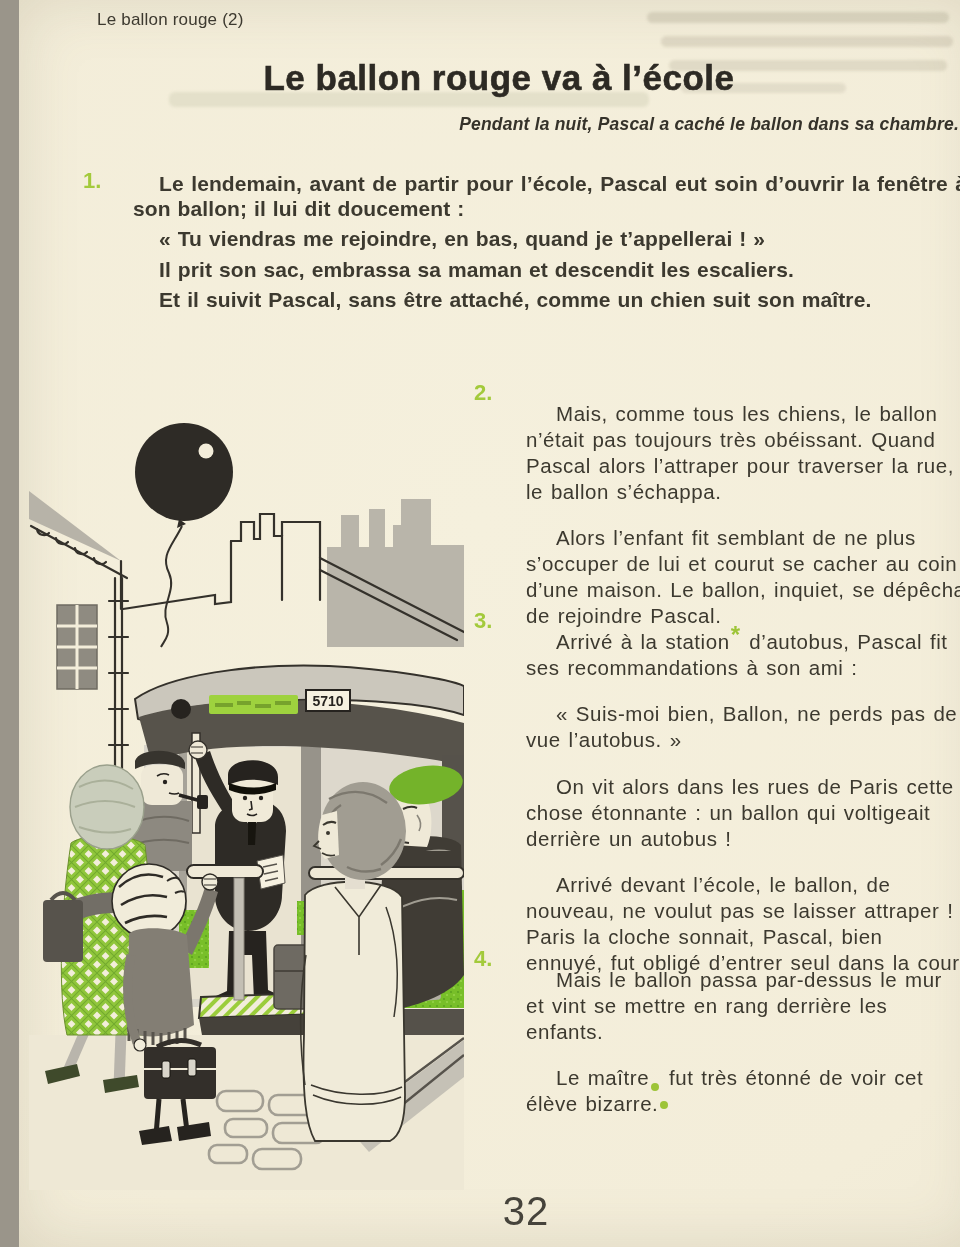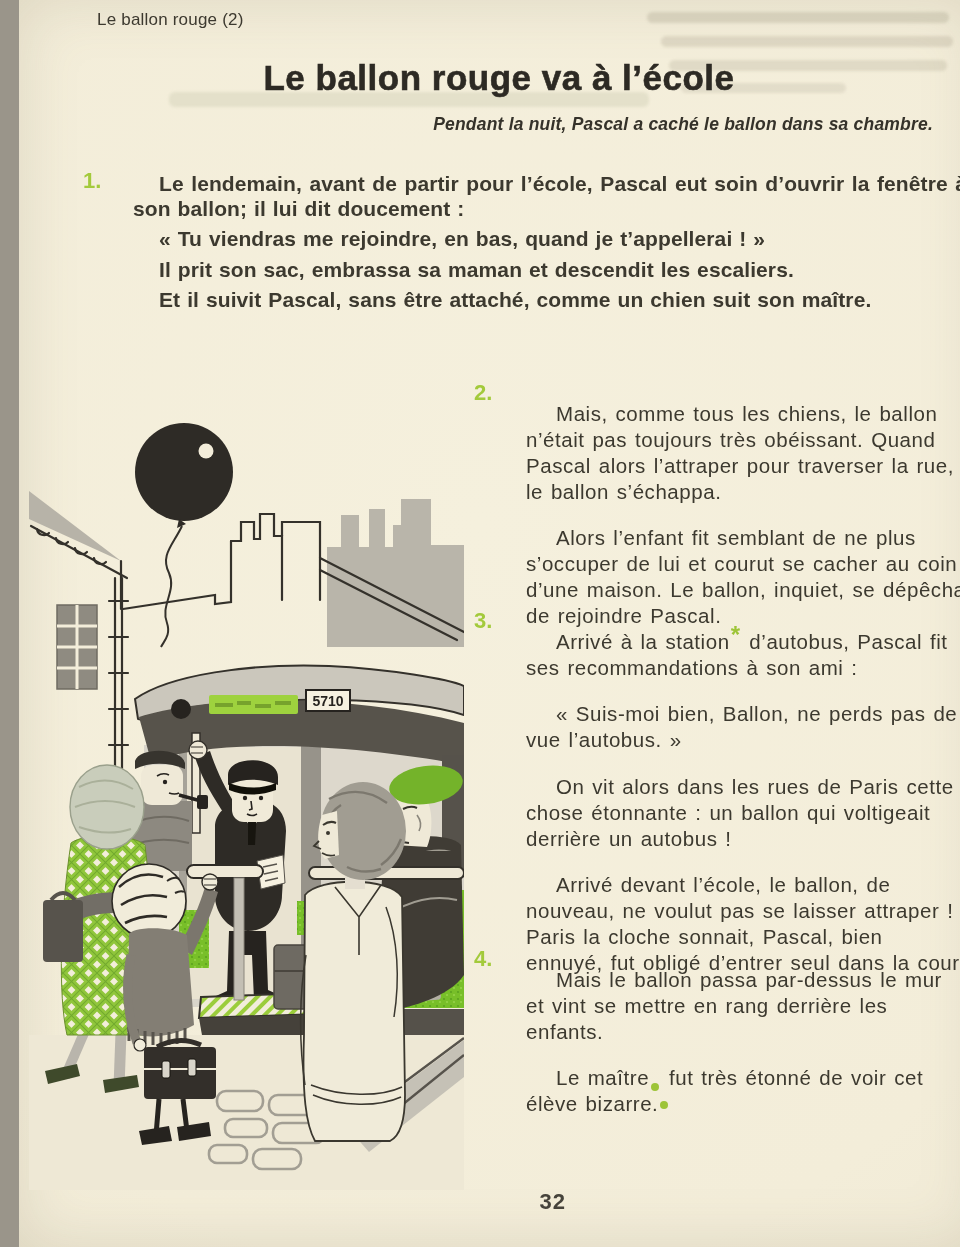--- a/index.html
+++ b/index.html
@@ -17,21 +17,21 @@
   .b4{left:662px;top:83px;width:165px;height:10px;background:rgba(125,118,96,.14);}
   .b5{left:150px;top:92px;width:480px;height:15px;background:rgba(148,158,118,.16);}
 
   .hdr{position:absolute;left:78px;top:10px;font-size:17px;letter-spacing:.2px;}
   .title{
     position:absolute;left:0;right:0;top:58px;text-align:center;
     font-size:35px;font-weight:700;color:#2d2a24;letter-spacing:.5px;
     -webkit-text-stroke:.6px #2d2a24;
   }
   .subtitle{
-    position:absolute;right:46px;top:114px;font-size:17.5px;font-style:italic;font-weight:700;
+    position:absolute;right:20px;top:114px;font-size:17.5px;font-style:italic;font-weight:700;
     color:#35322a;letter-spacing:.2px;text-align:right;
   }
 
   .num{position:absolute;font-size:22px;font-weight:700;color:#a3ca3b;}
   .num-1{left:64px;top:168px;}
 
   .sec{position:absolute;}
   .sec p{margin:0 0 6px 0;text-align:justify;}
   #s1{left:114px;top:172px;width:834px;font-weight:bold;}
   #s1 p{font-size:21px;line-height:24.6px;text-indent:26px;word-spacing:1px;letter-spacing:.1px;}
@@ -41,22 +41,22 @@
   .rcsec p{font-size:20.5px;line-height:26px;text-indent:30px;letter-spacing:.55px;word-spacing:1.6px;margin-bottom:5px;}
   #s2{top:380px;}
   #s3{top:608px;}
   #s4{top:946px;}
 
   .star{color:#9dc437;font-weight:700;font-size:24px;line-height:0;vertical-align:6px;margin:0 1px;}
   .vdot{display:inline-block;width:8px;height:8px;border-radius:50%;background:#9dc437;margin:0 2px;}
   .vdot.low{vertical-align:-6px;}
   .vdot.mid{vertical-align:2px;}
 
-  .pageno{position:absolute;left:467px;top:1189px;width:80px;text-align:right;
-    font-size:22px;color:#46433b;letter-spacing:1px;font-weight:bold;}
+  .pageno{position:absolute;left:467px;top:1189px;width:80px;text-align:center;
+    font-size:40px;color:#46433b;letter-spacing:1px;}
 
   .illus{position:absolute;left:10px;top:395px;width:435px;height:795px;}
 </style>
 </head>
 <body>
 
 <div class="page">
 
   <div class="bleed b1"></div>
   <div class="bleed b2"></div>

